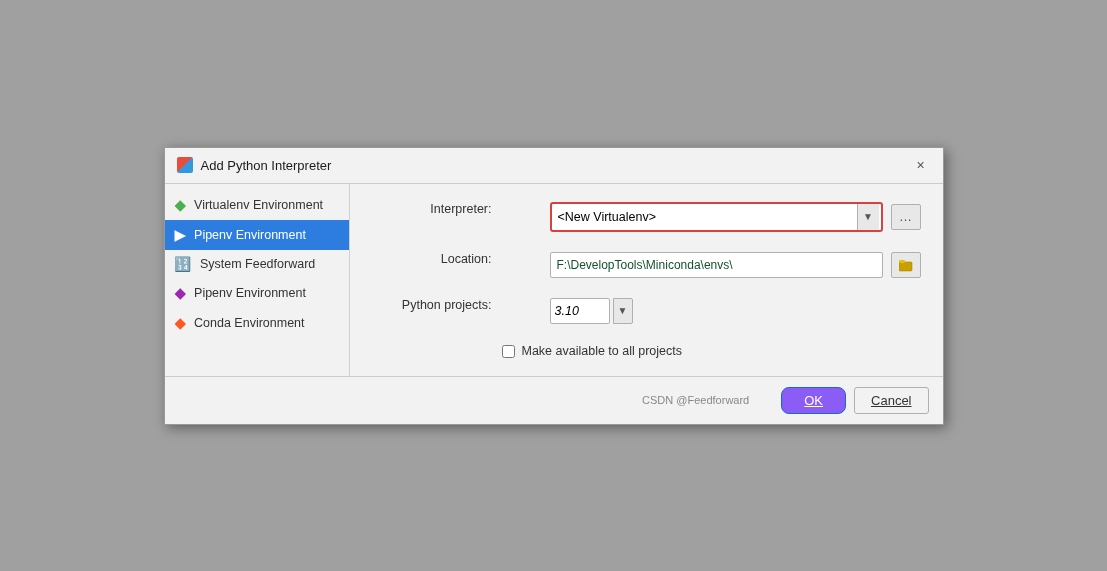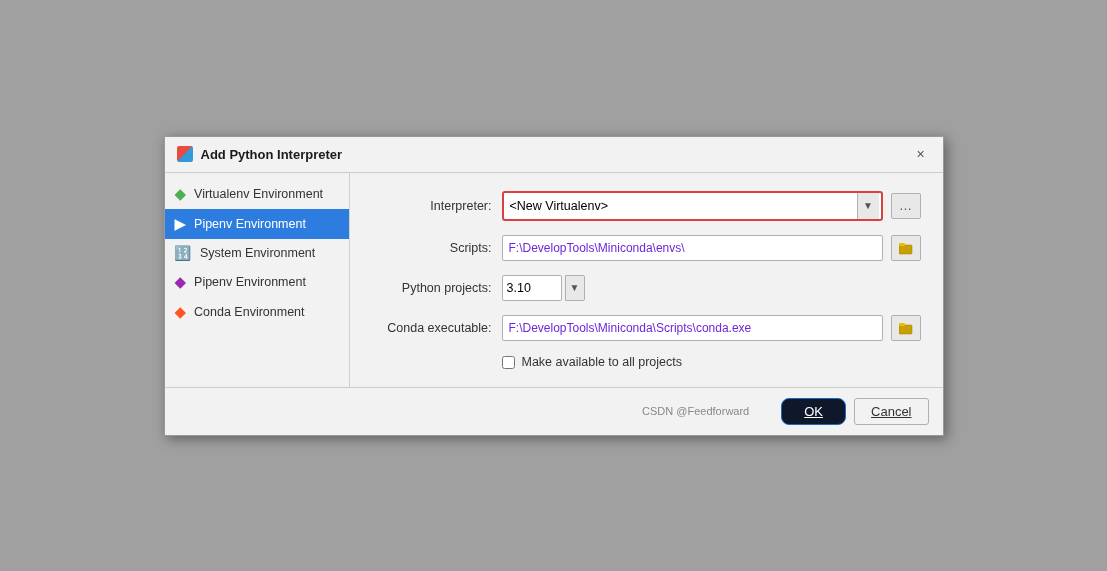--- a/index.html
+++ b/index.html
@@ -26,21 +26,20 @@
       padding: 8px 12px;
       display: flex;
       align-items: center;
       justify-content: space-between;
       height: 36px;
     }
     .title-bar-left {
       display: flex;
       align-items: center;
       gap: 8px;
-      font-weight: bold;
     }
     .title-text {
       font-size: 13px;
       color: #1a1a1a;
     }
     .close-btn {
       width: 20px;
       height: 20px;
       cursor: pointer;
       display: flex;
@@ -76,22 +75,22 @@
       background: #2d7de0;
       color: #fff;
     }
     .main-content {
       flex: 1;
       padding: 18px 22px;
       background: #f2f2f2;
     }
     .form-row {
       display: flex;
-      align-items: center;
-      margin-bottom: 14px;
+      margin-bottom: 20px;
+      gap: 48px;
     }
     .form-label {
       width: 130px;
       text-align: right;
       padding-right: 10px;
       color: #333;
       flex-shrink: 0;
       font-size: 12.5px;
     }
     .form-control {
@@ -147,36 +146,37 @@
       color: #555;
     }
     .text-input {
       flex: 1;
       height: 26px;
       border: 1px solid #b0b0b0;
       border-radius: 2px;
       background: #fff;
       padding: 0 6px;
       font-size: 12px;
-      color: #6d28d9;
+      color: #14532d;
     }
     .version-select-wrap {
       display: flex;
       align-items: center;
       gap: 4px;
     }
     .version-select {
       height: 26px;
       border: 1px solid #b0b0b0;
       border-radius: 2px;
       background: #fff;
       padding: 0 4px;
       font-size: 12.5px;
       appearance: none;
       cursor: pointer;
+      font-style: italic;
     }
     .small-arrow-btn {
       width: 20px;
       height: 26px;
       border: 1px solid #b0b0b0;
       background: #e8e8e8;
       display: flex;
       align-items: center;
       justify-content: center;
       font-size: 10px;
@@ -204,21 +204,21 @@
     .dialog-footer {
       display: flex;
       justify-content: flex-end;
       align-items: center;
       padding: 10px 14px;
       gap: 8px;
       border-top: 1px solid #ccc;
       background: #f2f2f2;
     }
     .btn-ok {
-      background: #0f172a;
+      background: #8b5cf6;
       color: #fff;
       border: 1px solid #1a6abf;
       border-radius: 8px;
       padding: 5px 22px;
       font-size: 13px;
       cursor: pointer;
       text-decoration: underline;
     }
     .btn-cancel {
       background: #f2f2f2;
@@ -266,21 +266,21 @@
         <span>Virtualenv Environment</span>
       </div>
 
       <div class="sidebar-item active">
         <span style="font-size:15px;">▶</span>
         <span>Pipenv Environment</span>
       </div>
 
       <div class="sidebar-item">
         <span style="color:#777; font-size:14px;">🔢</span>
-        <span>System Environment</span>
+        <span>System Feedforward</span>
       </div>
 
       <div class="sidebar-item">
         <span style="color:#9c27b0; font-size:15px;">◆</span>
         <span>Pipenv Environment</span>
       </div>
 
       <div class="sidebar-item">
         <span style="color:#ff5722; font-size:15px;">◆</span>
         <span>Conda Environment</span>
@@ -296,21 +296,21 @@
             <select class="interpreter-select">
               <option>&lt;New Virtualenv&gt;</option>
             </select>
             <div class="interpreter-arrow">▼</div>
           </div>
           <button class="browse-btn" title="Browse">…</button>
         </div>
       </div>
 
       <div class="form-row">
-        <div class="form-label">Scripts:</div>
+        <div class="form-label">Location:</div>
         <div class="form-control">
           <input class="text-input" type="text" value="F:\DevelopTools\Miniconda\envs\" style="">
           <button class="browse-btn" title="Browse">
             <svg width="14" height="14" viewBox="0 0 14 14">
               <rect x="0" y="4" width="13" height="9" rx="1" fill="#c8a000" stroke="#a07800" stroke-width="0.5"></rect>
               <rect x="0" y="2" width="6" height="3" rx="1" fill="#e6c000"></rect>
             </svg>
           </button>
         </div>
       </div>
@@ -323,32 +323,20 @@
               <option>3.10</option>
               <option>3.9</option>
               <option>3.8</option>
               <option>3.7</option>
             </select>
             <div class="small-arrow-btn">▼</div>
           </div>
         </div>
       </div>
 
-      <div class="form-row">
-        <div class="form-label">Conda executable:</div>
-        <div class="form-control">
-          <input class="text-input" type="text" value="F:\DevelopTools\Miniconda\Scripts\conda.exe" style="">
-          <button class="browse-btn" title="Browse">
-            <svg width="14" height="14" viewBox="0 0 14 14">
-              <rect x="0" y="4" width="13" height="9" rx="1" fill="#c8a000" stroke="#a07800" stroke-width="0.5"></rect>
-              <rect x="0" y="2" width="6" height="3" rx="1" fill="#e6c000"></rect>
-            </svg>
-          </button>
-        </div>
-      </div>
 
       <div class="checkbox-row">
         <input type="checkbox" id="makeAvail" style="">
         <label class="checkbox-label" for="makeAvail">Make available to all projects</label>
       </div>
     </div>
   </div>
 
   <div class="dialog-footer">
     <span class="watermark">CSDN @Feedforward</span>

